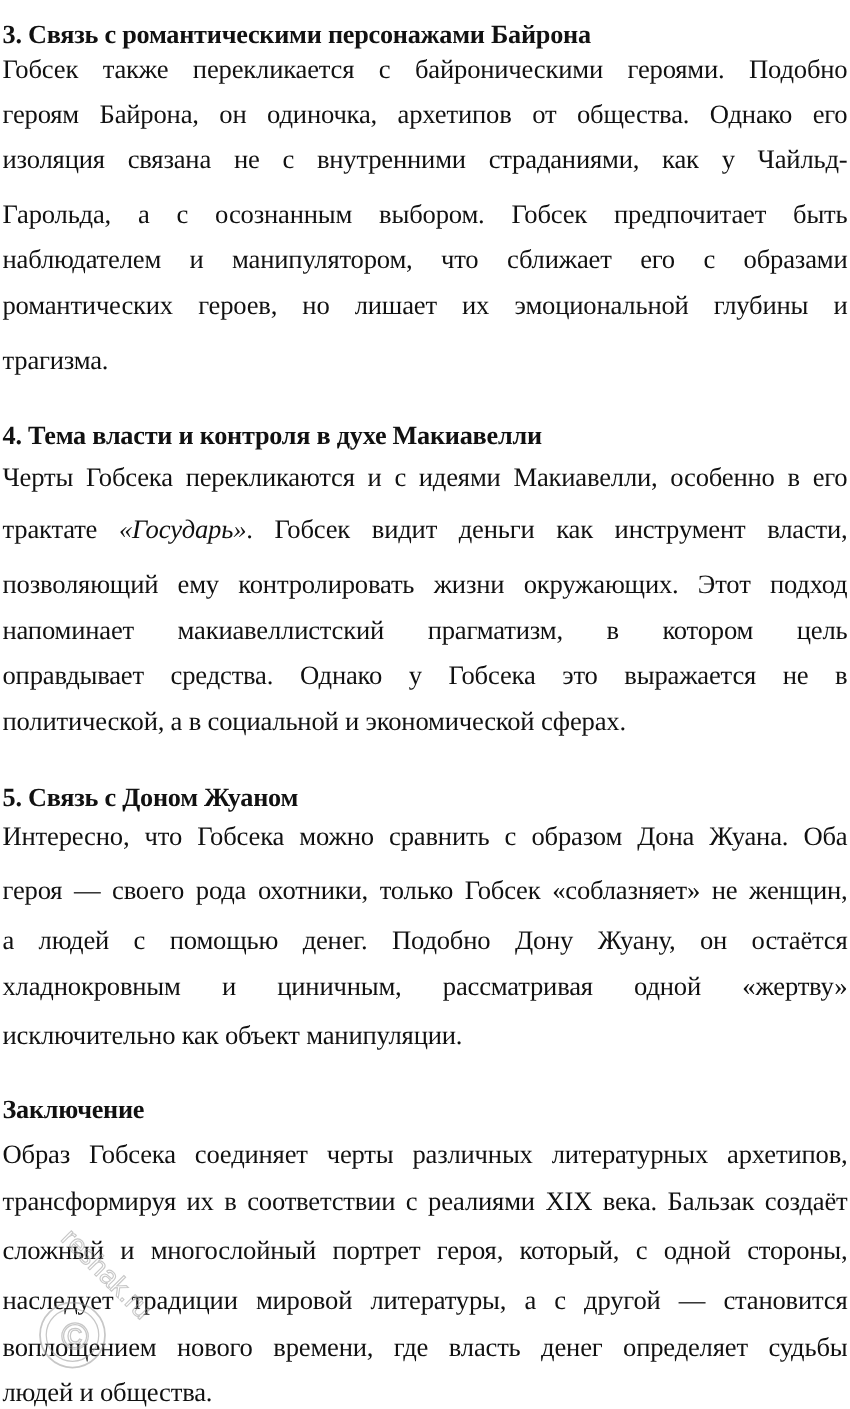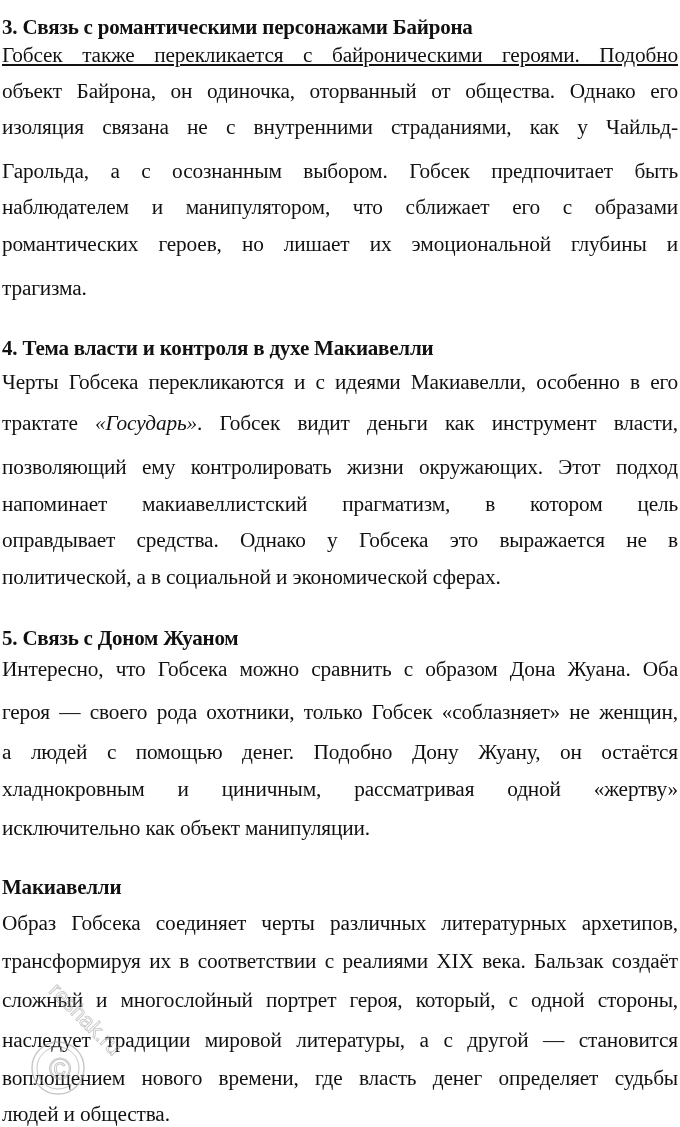--- a/index.html
+++ b/index.html
@@ -56,22 +56,22 @@
     pointer-events: none;
     opacity: 0.55;
   }
 </style>
 </head>
 <body>
 
 <div class="page">
 
   <div class="heading" style="top:3px;">3. Связь с романтическими персонажами Байрона</div>
-  <div class="line" style="top:42px;text-decoration:underline;">Гобсек также перекликается с байроническими героями. Подобно</div>
-  <div class="line" style="top:78px;">объект Байрона, он одиночка, оторванный от общества. Однако его</div>
+  <div class="line" style="top:42px;">Гобсек также перекликается с байроническими героями. Подобно</div>
+  <div class="line" style="top:78px;">героям Байрона, он одиночка, архетипов от общества. Однако его</div>
   <div class="line" style="top:114px;">изоляция связана не с внутренними страданиями, как у Чайльд-</div>
   <div class="line" style="top:158px;">Гарольда, а с осознанным выбором. Гобсек предпочитает быть</div>
   <div class="line" style="top:194px;">наблюдателем и манипулятором, что сближает его с образами</div>
   <div class="line" style="top:231px;">романтических героев, но лишает их эмоциональной глубины и</div>
   <div class="line last" style="top:275px;">трагизма.</div>
 
   <div class="heading" style="top:324px;">4. Тема власти и контроля в духе Макиавелли</div>
   <div class="line" style="top:369px;">Черты Гобсека перекликаются и с идеями Макиавелли, особенно в его</div>
   <div class="line" style="top:410px;"><span>трактате </span><span class="italic">«Государь»</span><span>. Гобсек видит деньги как инструмент власти,</span></div>
   <div class="line" style="top:454px;">позволяющий ему контролировать жизни окружающих. Этот подход</div>
@@ -79,21 +79,21 @@
   <div class="line" style="top:527px;">оправдывает средства. Однако у Гобсека это выражается не в</div>
   <div class="line last" style="top:564px;">политической, а в социальной и экономической сферах.</div>
 
   <div class="heading" style="top:614px;">5. Связь с Доном Жуаном</div>
   <div class="line" style="top:656px;">Интересно, что Гобсека можно сравнить с образом Дона Жуана. Оба</div>
   <div class="line" style="top:699px;">героя — своего рода охотники, только Гобсек «соблазняет» не женщин,</div>
   <div class="line" style="top:739px;">а людей с помощью денег. Подобно Дону Жуану, он остаётся</div>
   <div class="line" style="top:776px;">хладнокровным и циничным, рассматривая одной «жертву»</div>
   <div class="line last" style="top:815px;">исключительно как объект манипуляции.</div>
 
-  <div class="heading" style="top:863px;">Макиавелли</div>
+  <div class="heading" style="top:863px;">Заключение</div>
   <div class="line" style="top:910px;">Образ Гобсека соединяет черты различных литературных архетипов,</div>
   <div class="line" style="top:948px;">трансформируя их в соответствии с реалиями XIX века. Бальзак создаёт</div>
   <div class="line" style="top:987px;">сложный и многослойный портрет героя, который, с одной стороны,</div>
   <div class="line" style="top:1027px;">наследует традиции мировой литературы, а с другой — становится</div>
   <div class="line" style="top:1065px;">воплощением нового времени, где власть денег определяет судьбы</div>
   <div class="line last" style="top:1101px;">людей и общества.</div>
 
 </div>
 
 <svg class="watermark" viewBox="0 0 120 120" xmlns="http://www.w3.org/2000/svg">

